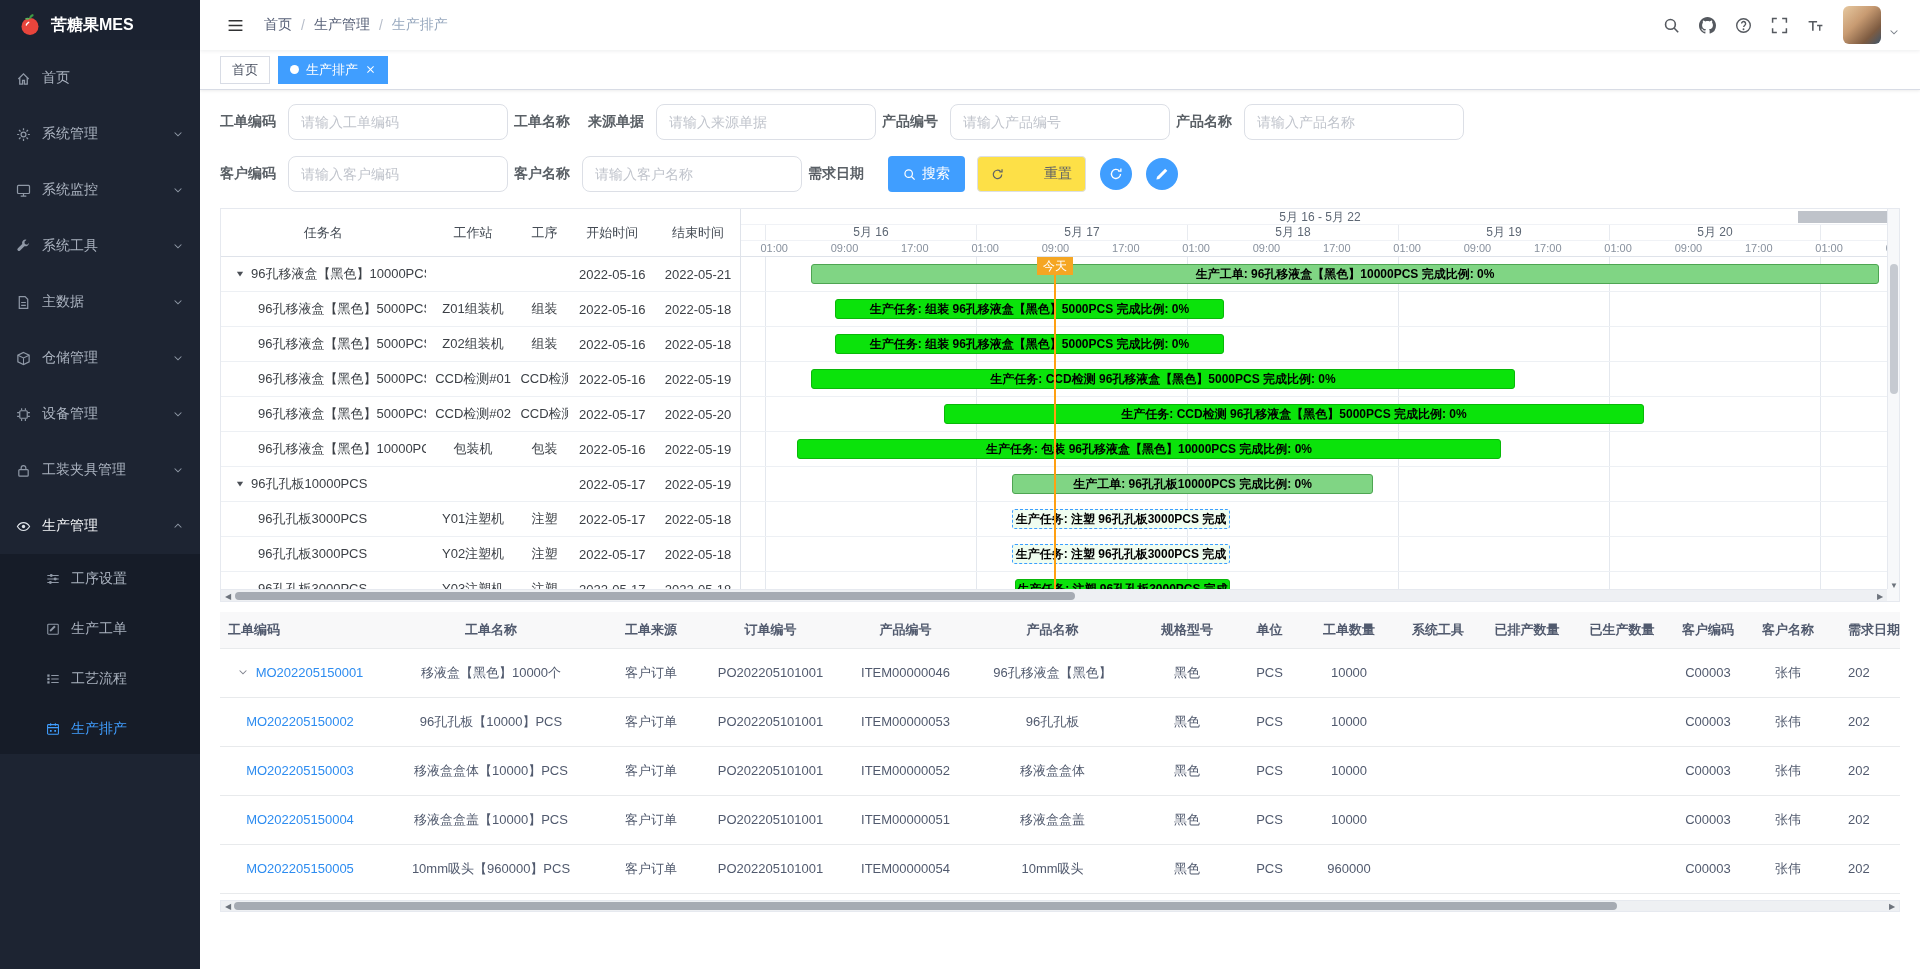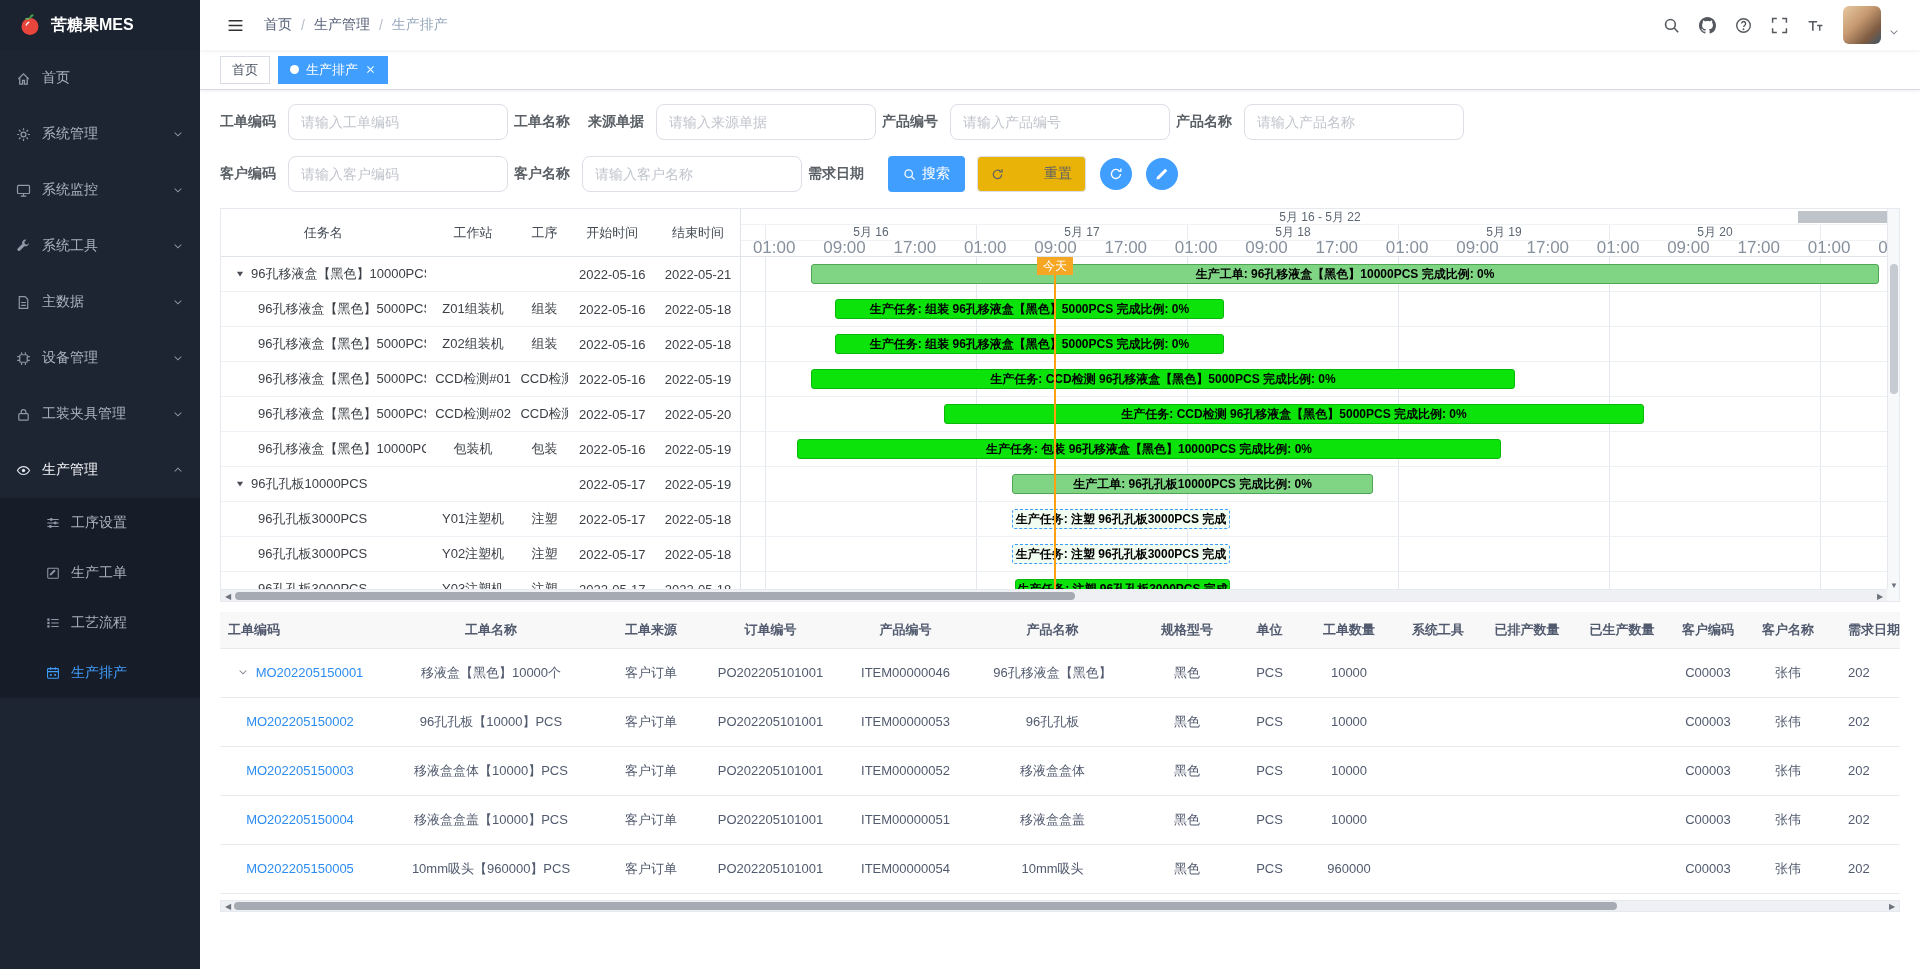--- a/index.html
+++ b/index.html
@@ -62,21 +62,21 @@
   .f-input { width:220px; height:36px; border:1px solid #dcdfe6; border-radius:8px; padding:0 12px;
              font-size:14px; color:#606266; outline:none; font-family:inherit; }
   .f-input::placeholder { color:#c0c4cc; }
   .date-wrap { position:relative; }
   .date-wrap .f-input { padding-left:32px; }
   .date-wrap .ic { position:absolute; left:10px; top:11px; width:14px; height:14px; color:#c0c4cc; }
   .btn { height:36px; border-radius:4px; border:none; font-size:14px; display:inline-flex;
          align-items:center; gap:6px; cursor:pointer; font-family:inherit; }
   .btn .ic { width:13px; height:13px; }
   .btn-primary { background:#409EFF; color:#fff; padding:0 15px; margin-left:6px; }
-  .btn-plain { background:#eab308; border:1px solid #dcdfe6; color:#606266; padding:0 13px; margin-left:12px;gap:40px; }
+  .btn-plain { background:#fde047; border:1px solid #dcdfe6; color:#606266; padding:0 13px; margin-left:12px;gap:40px; }
   .btn-circle { width:32px; height:32px; border-radius:50%; background:#409EFF; color:#fff; border:none;
                 display:inline-flex; align-items:center; justify-content:center; margin-left:14px; cursor:pointer; }
   .btn-circle .ic { width:14px; height:14px; }
 
   
   .gantt { position:relative; width:1680px; height:394px; margin-top:14px;
            border:1px solid #e6e9ef; display:flex; }
   .g-left { width:520px; flex:none; border-right:1px solid #dfe3ea; }
   .g-left-head { height:48px; border-bottom:1px solid #dfe3ea; display:flex; align-items:center;
                  font-size:13px; color:#454c55; background:#fff; }
@@ -94,21 +94,21 @@
   .g-right { flex:1; position:relative; overflow:hidden; }
   .g-head-range { height:16px; position:relative; border-bottom:1px solid #f0f2f6;
                   font-size:12px; color:#5d6774; text-align:center; line-height:16px; }
   .head-scroll-ind { position:absolute; right:8px; top:2px; width:93px; height:12px; background:#bfc3ca; }
   .g-head-days { height:16px; display:flex; border-bottom:1px solid #f0f2f6; }
   .g-dspacer { width:24px; flex:none; }
   .g-dcell { width:211px; flex:none; border-left:1px solid #e8ebf0; text-align:center;
              font-size:12px; color:#5d6774; line-height:15px; }
   .g-dtail { flex:1; border-left:1px solid #e8ebf0; }
   .g-head-times { height:16px; display:flex; margin-left:-2px; border-bottom:1px solid #dfe3ea; }
-  .g-tcell { width:70.33px; flex:none; text-align:center; font-size:17px; color:#87909d; line-height:14px; }
+  .g-tcell { width:70.33px; flex:none; text-align:center; font-size:11px; color:#87909d; line-height:14px; }
   .g-body { position:relative; height:334px;
     background-image:linear-gradient(to bottom,#edf0f4 1px,transparent 1px),
                      linear-gradient(to right,#e4e8ee 1px,transparent 1px);
     background-size:100% 35px, 211px 100%;
     background-position:0 34px, 24px 0; }
   .bar { position:absolute; height:20px; border-radius:3px; font-size:12px; font-weight:bold; color:#000;
          display:flex; align-items:center; justify-content:center; overflow:hidden; white-space:nowrap;
          padding:0 4px; cursor:pointer; z-index:2; }
   .bar.order { background:#80d584; border:1px solid #4ea552; }
   .bar.task  { background:#0be30b; border:1px solid #09b809; }
@@ -299,20 +299,29 @@
       <span>系统工具</span>
       <svg class="arrow">
           <use href="#i-chev-down"></use>
         </svg>
     </div>
     <div class="menu-item">
       <svg class="ic">
           <use href="#i-doc"></use>
         </svg>
       <span>主数据</span>
+      <svg class="arrow">
+          <use href="#i-chev-down"></use>
+        </svg>
+    </div>
+    <div class="menu-item">
+      <svg class="ic">
+          <use href="#i-box"></use>
+        </svg>
+      <span>仓储管理</span>
       <svg class="arrow">
           <use href="#i-chev-down"></use>
         </svg>
     </div>
     <div class="menu-item">
       <svg class="ic">
           <use href="#i-chip"></use>
         </svg>
       <span>设备管理</span>
       <svg class="arrow">

